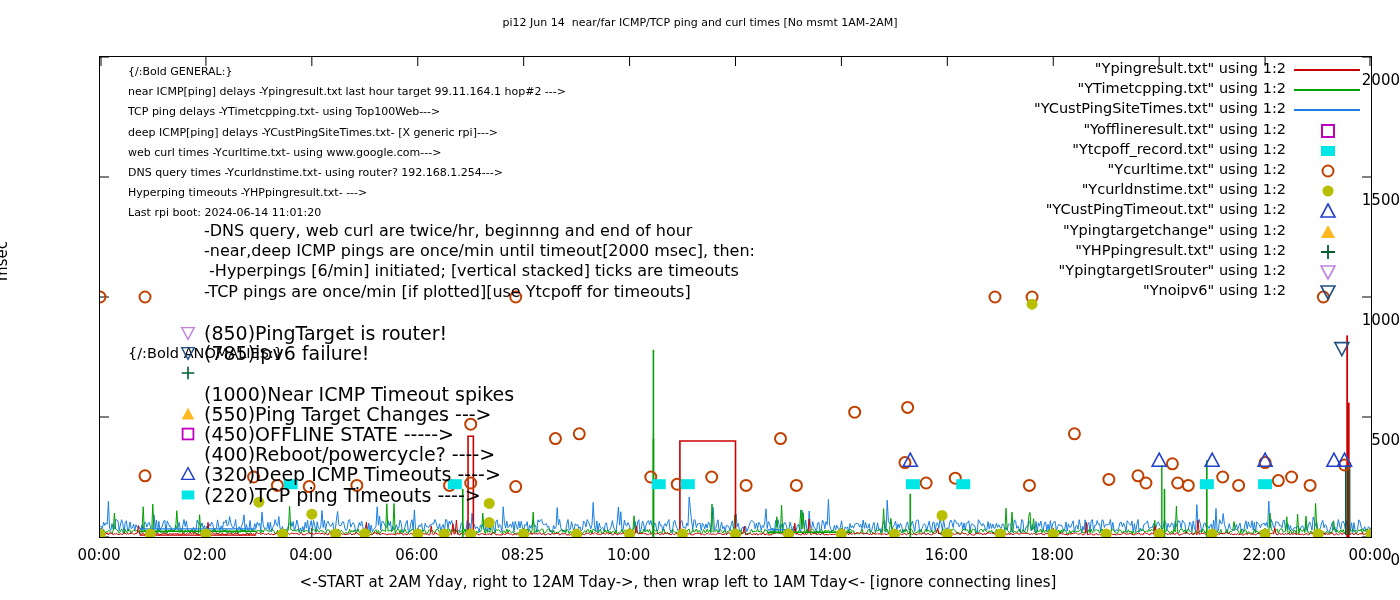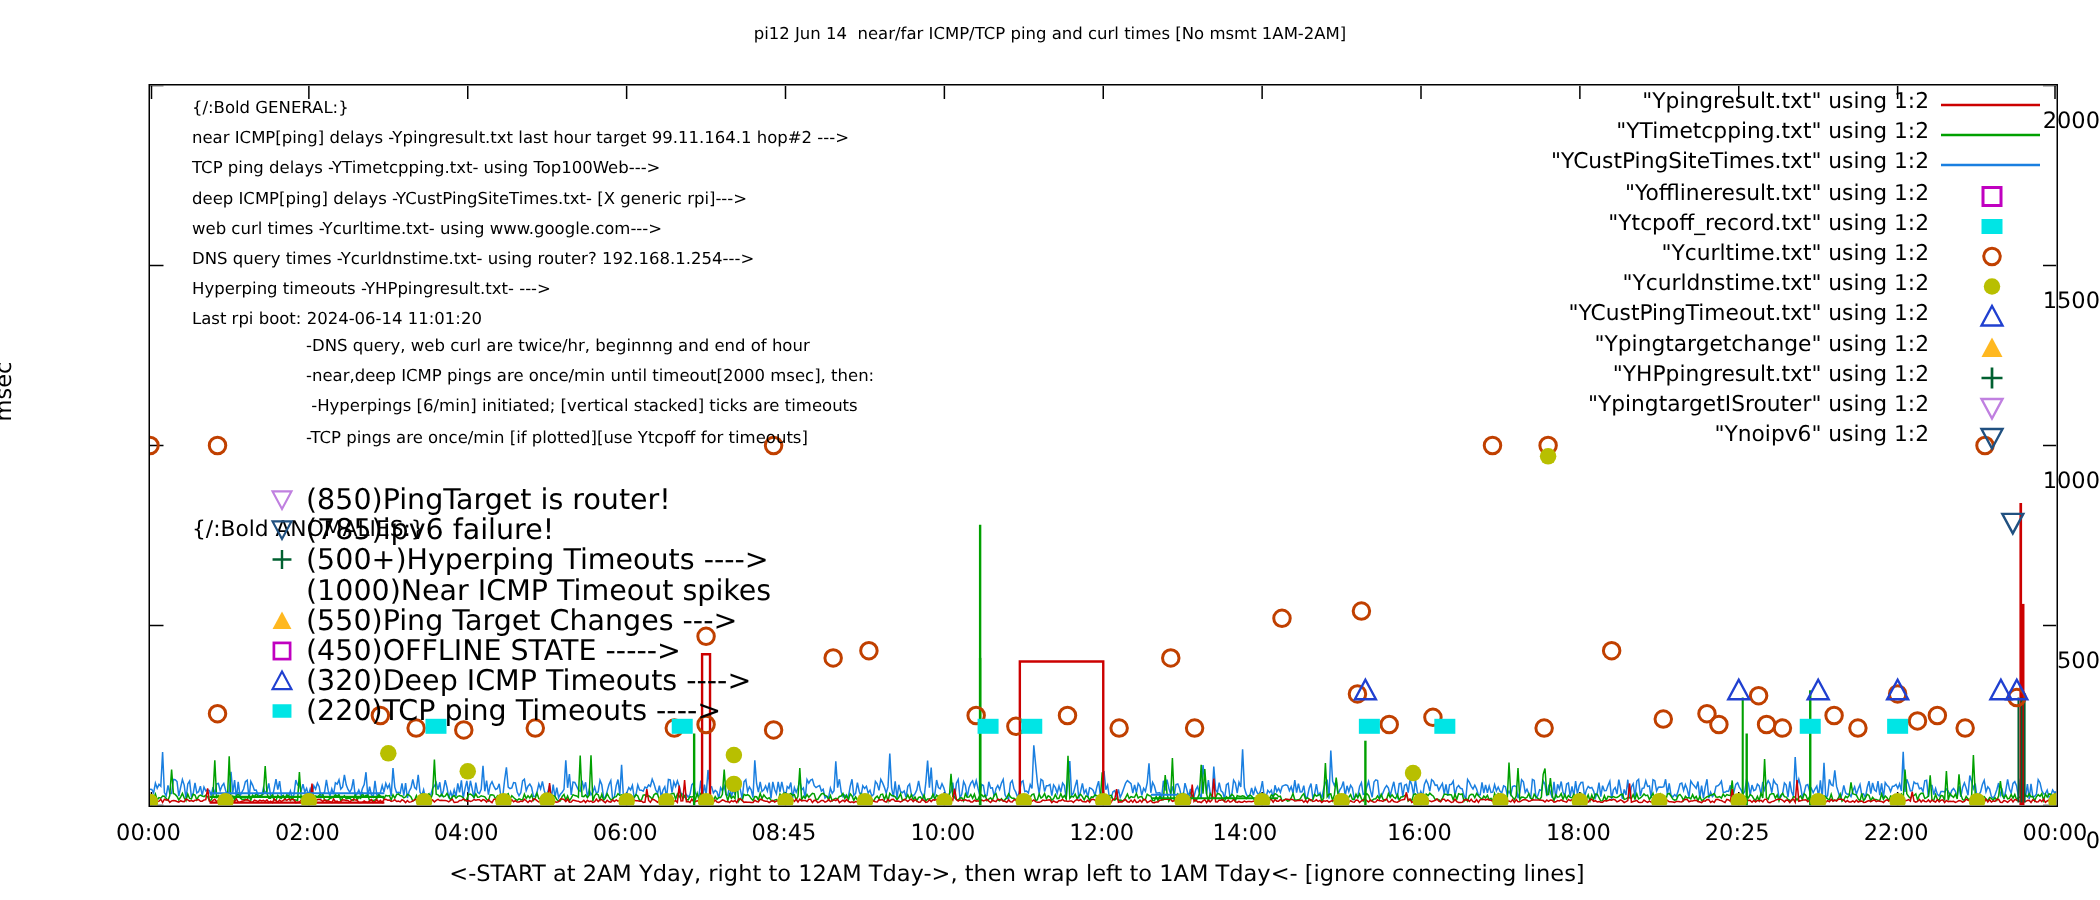--- a/index.html
+++ b/index.html
@@ -22,21 +22,21 @@
   .xtick-label{position:absolute;font-size:15px;text-align:center;
                width:80px;transform:translateX(-40px);top:546px;}
   #ylabel{position:absolute;left:2px;top:252px;font-size:15px;
           transform:rotate(-90deg) translateX(-50%);transform-origin:left center;
           white-space:nowrap;}
   #xlabel{position:absolute;left:0;top:573px;width:1356px;text-align:center;
           font-size:15px;}
 
   
   #general-block{left:128px;top:62px;font-size:11px;line-height:20.2px;}
-  #notes-block{left:204px;top:221px;font-size:11px;line-height:20.2px;}
+  #notes-block{left:204px;top:221px;font-size:16px;line-height:20.2px;}
   #anomalies-block{left:128px;top:303px;font-size:14.5px;line-height:20.2px;}
   #anomalies-list{position:absolute;left:76px;top:20px;font-size:19px;
                   line-height:20.2px;white-space:pre;}
   .anom-row{position:relative;height:20.2px;white-space:pre;}
   .anom-mk{position:absolute;left:-26px;top:1px;width:22px;height:18px;}
 
   
   #legend{position:absolute;left:980px;top:60px;width:392px;font-size:14.5px;}
   .legend-row{position:relative;height:20.2px;white-space:pre;}
   .legend-label{position:absolute;right:86px;top:0;white-space:pre;}
@@ -57,27 +57,27 @@
       <div class="ytick-label" style="top: 416px;">500</div>
       <div class="ytick-label" style="top: 296px;">1000</div>
       <div class="ytick-label" style="top: 176px;">1500</div>
       <div class="ytick-label" style="top: 56px;">2000</div>
     </div>
   <div id="xtick-labels">
       <div class="xtick-label" style="left: 99px;">00:00</div>
       <div class="xtick-label" style="left: 204.917px;">02:00</div>
       <div class="xtick-label" style="left: 310.833px;">04:00</div>
       <div class="xtick-label" style="left: 416.75px;">06:00</div>
-      <div class="xtick-label" style="left: 522.667px;">08:45</div>
+      <div class="xtick-label" style="left: 522.667px;">08:25</div>
       <div class="xtick-label" style="left: 628.583px;">10:00</div>
       <div class="xtick-label" style="left: 734.5px;">12:00</div>
       <div class="xtick-label" style="left: 830px;">14:00</div>
       <div class="xtick-label" style="left: 946.333px;">16:00</div>
       <div class="xtick-label" style="left: 1052.25px;">18:00</div>
-      <div class="xtick-label" style="left: 1158.17px;">20:25</div>
+      <div class="xtick-label" style="left: 1158.17px;">20:30</div>
       <div class="xtick-label" style="left: 1264.08px;">22:00</div>
       <div class="xtick-label" style="left: 1370px;">00:00</div>
     </div>
 
   <div id="plot-frame">
     <svg id="plot-svg" width="1271" height="480">
         <line x1="0" y1="480" x2="9" y2="480" stroke="#000000" stroke-width="1"></line>
         <line x1="1271" y1="480" x2="1262" y2="480" stroke="#000000" stroke-width="1"></line>
         <line x1="0" y1="360" x2="9" y2="360" stroke="#000000" stroke-width="1"></line>
         <line x1="1271" y1="360" x2="1262" y2="360" stroke="#000000" stroke-width="1"></line>
@@ -593,25 +593,25 @@
   <div class="txt" id="notes-block"><div>-DNS query, web curl are twice/hr, beginnng and end of hour</div><div>-near,deep ICMP pings are once/min until timeout[2000 msec], then:</div><div> -Hyperpings [6/min] initiated; [vertical stacked] ticks are timeouts</div><div>-TCP pings are once/min [if plotted][use Ytcpoff for timeouts]</div></div>
 
   <div class="txt" id="anomalies-block">
     <div>{/:Bold ANOMALIES:}</div>
     <div id="anomalies-list"><div class="anom-row"><span class="anom-mk"><svg width="20" height="18" viewBox="0 0 20 20">
               <path d="M3 4 L17 4 L10 17 Z" fill="none" stroke="#c080e0" stroke-width="1.6"></path>
             </svg></span><span>(850)PingTarget is router!</span></div><div class="anom-row"><span class="anom-mk"><svg width="20" height="18" viewBox="0 0 20 20">
               <path d="M3 4 L17 4 L10 17 Z" fill="none" stroke="#205080" stroke-width="1.6"></path>
             </svg></span><span>(785)ipv6 failure!</span></div><div class="anom-row"><span class="anom-mk"><svg width="20" height="18" viewBox="0 0 20 20">
               <path d="M10 3 V17 M3 10 H17" stroke="#006030" stroke-width="1.8"></path>
-            </svg></span><span>(500+)Hyperping Timeouts ----&gt;</span></div><div class="anom-row"><span>(1000)Near ICMP Timeout spikes</span></div><div class="anom-row"><span class="anom-mk"><svg width="20" height="18" viewBox="0 0 20 20">
+            </svg></span></div><div class="anom-row"><span>(1000)Near ICMP Timeout spikes</span></div><div class="anom-row"><span class="anom-mk"><svg width="20" height="18" viewBox="0 0 20 20">
               <path d="M10 3 L17 16 L3 16 Z" fill="#ffb820"></path>
             </svg></span><span>(550)Ping Target Changes ---&gt;</span></div><div class="anom-row"><span class="anom-mk"><svg width="20" height="18" viewBox="0 0 20 20">
               <rect x="4" y="4" width="12" height="12" fill="none" stroke="#c000c0" stroke-width="2"></rect>
-            </svg></span><span>(450)OFFLINE STATE -----&gt;</span></div><div class="anom-row"><span class="anom-mk"><svg width="20" height="18" viewBox="0 0 20 20">
+            </svg></span><span>(450)OFFLINE STATE -----&gt;</span></div><div class="anom-row"><span>(400)Reboot/powercycle? ----&gt;</span></div><div class="anom-row"><span class="anom-mk"><svg width="20" height="18" viewBox="0 0 20 20">
               <path d="M10 3 L17 16 L3 16 Z" fill="none" stroke="#2040d0" stroke-width="1.6"></path>
             </svg></span><span>(320)Deep ICMP Timeouts ----&gt;</span></div><div class="anom-row"><span class="anom-mk"><svg width="20" height="18" viewBox="0 0 20 20">
               <rect x="3" y="5" width="14" height="10" fill="#00e5e5"></rect>
             </svg></span><span>(220)TCP ping Timeouts ----&gt;</span></div></div>
   </div>
 
   <div id="legend">
       <div class="legend-row"><span class="legend-label">"Ypingresult.txt" using 1:2</span><span class="legend-key"><svg width="80" height="20">
             <line x1="2" y1="10" x2="68" y2="10" stroke="#cc0000" stroke-width="1.8"></line>
           </svg></span></div>

